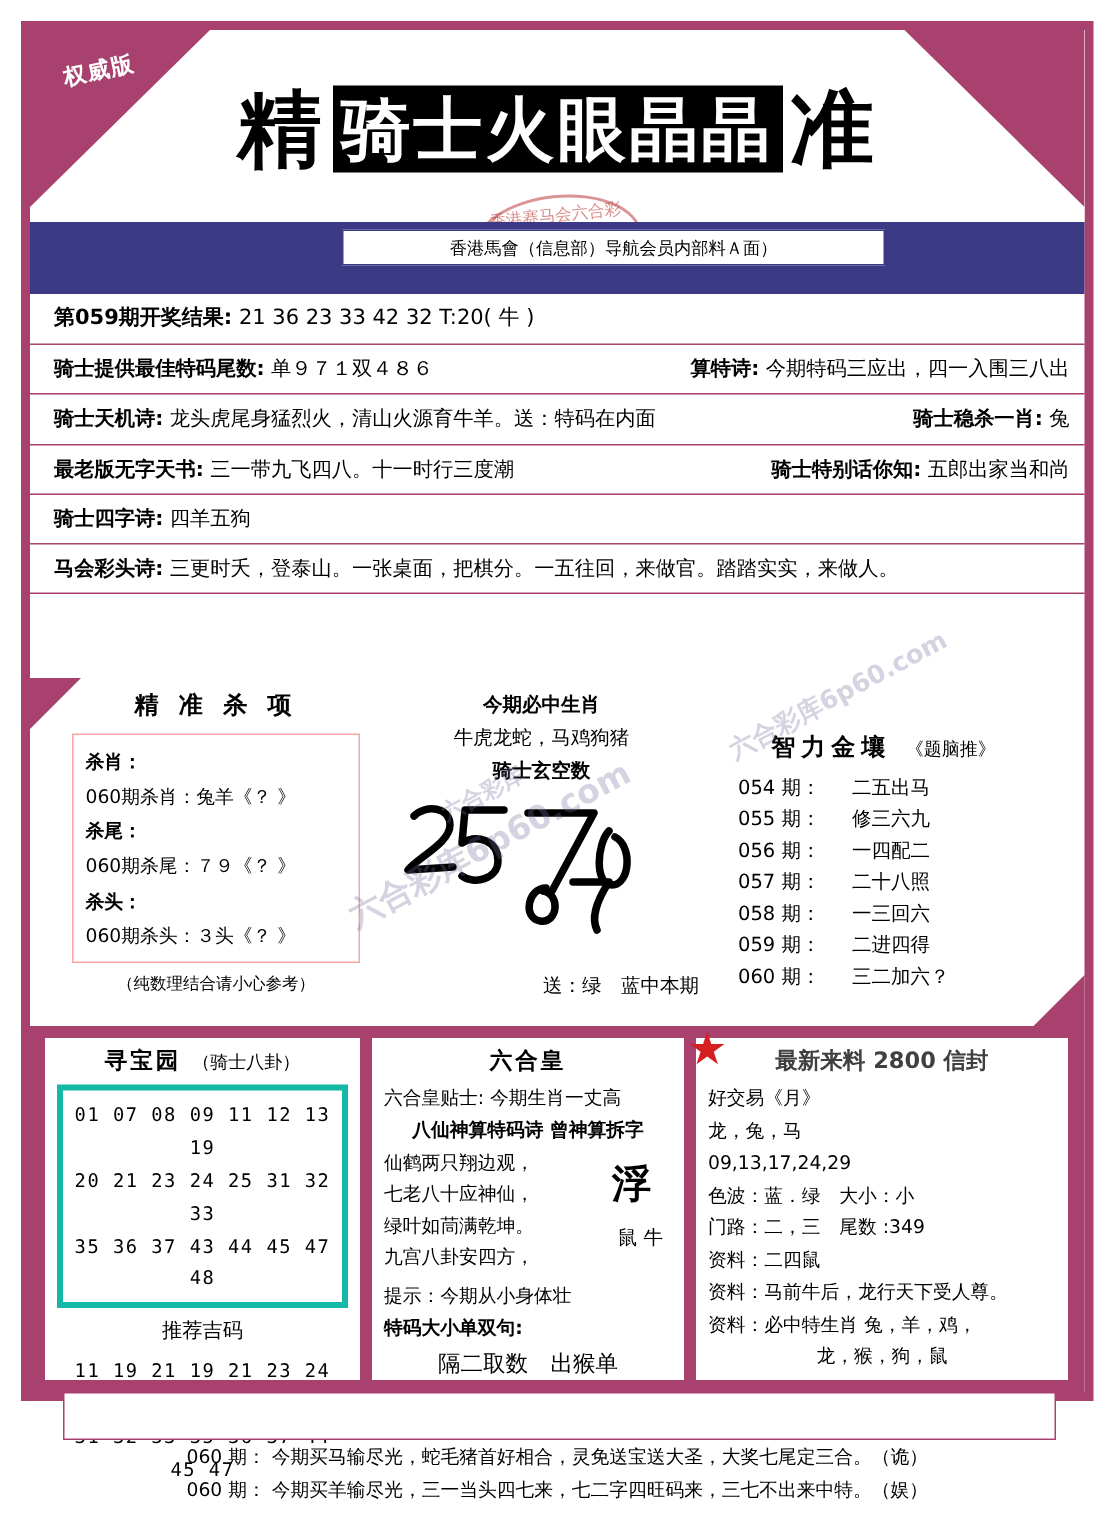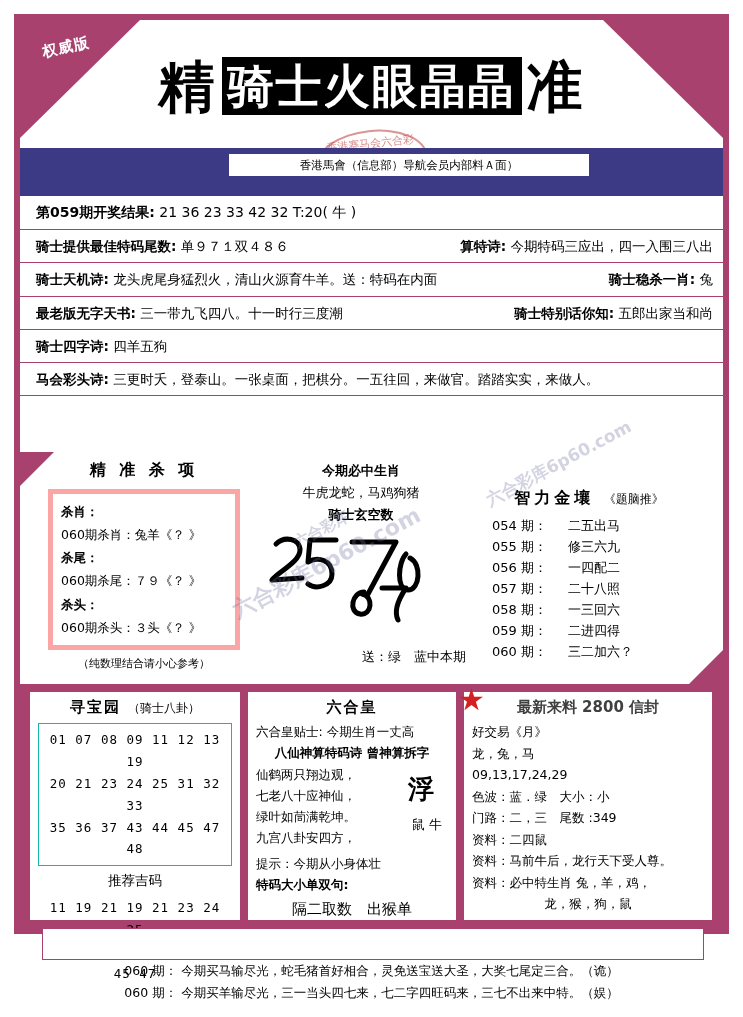--- a/index.html
+++ b/index.html
@@ -112,21 +112,21 @@
   }
   .col{position:absolute;top:0;}
   .col1{left:18px;width:212px;}
   .col2{left:236px;width:210px;}
   .col3{left:452px;width:234px;margin-top:28px;}
   .col-title{
     text-align:center;font-size:16px;font-weight:bold;color:#000;
     letter-spacing:4px;margin-top:8px;
   }
   .killbox{
-    margin:8px 10px 0 10px;border:5px solid #fca5a5;
+    margin:8px 10px 0 10px;border:1px solid #fca5a5;
     padding:6px 8px;font-size:12.5px;line-height:1.85;
     background:#fff;
   }
   .killbox .k-h{font-weight:bold;}
   .note{
     text-align:center;font-size:11px;margin-top:6px;color:#000;
   }
   .c2-line{text-align:center;font-size:13px;line-height:1.7;}
   .c2-bold{font-weight:bold;}
   .scrawl{
@@ -145,21 +145,21 @@
     background:#a8416e;
   }
   .bot-inner{position:absolute;left:0;top:0;width:703px;height:244px;}
   .bcol{position:absolute;top:8px;background:#fff;box-sizing:border-box;}
   .bcol1{left:10px;width:210px;height:228px;padding:6px 8px;}
   .bcol2{left:228px;width:208px;height:228px;padding:6px 8px;}
   .bcol3{left:444px;width:248px;height:228px;padding:6px 8px;}
   .bt{text-align:center;font-size:15px;font-weight:bold;letter-spacing:2px;}
   .bt .small{font-size:12px;font-weight:normal;letter-spacing:0;}
   .numgrid{
-    margin-top:6px;border:1px solid #14b8a6;padding:5px 6px;
+    margin-top:6px;border:4px solid #14b8a6;padding:5px 6px;
     font-size:12.5px;line-height:1.75;letter-spacing:1px;text-align:center;
     font-family:"DejaVu Sans Mono","Liberation Mono",monospace;
   }
   .subt{text-align:center;font-size:13.5px;font-weight:normal;margin-top:6px;}
   .c2text{font-size:12.5px;line-height:1.7;}
   .c2center{text-align:center;}
   .redtitle{
     color:#404040;font-size:15px;font-weight:bold;text-align:center;
   }
   .star{

